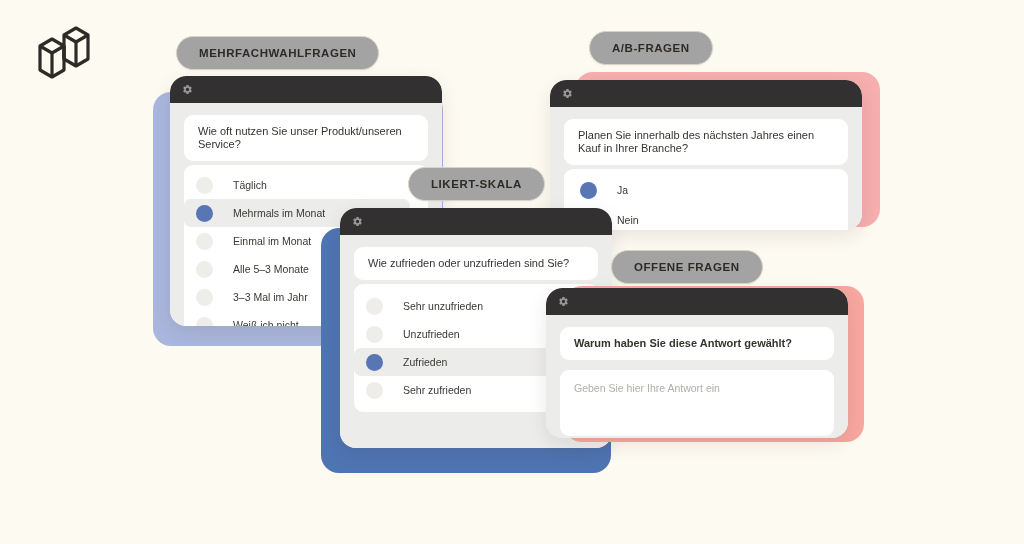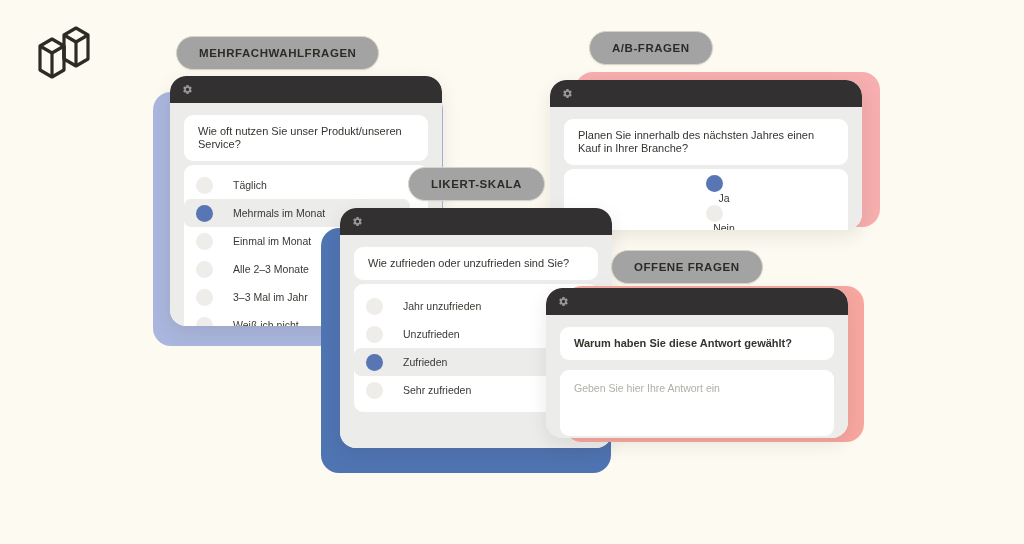--- a/index.html
+++ b/index.html
@@ -147,21 +147,21 @@
   #card2 .question { width: 244px; }
   #card2 .options { width: 244px; padding: 8px 0; }
 
   
   #card3-wrap { left: 550px; top: 72px; width: 340px; height: 170px; }
   #card3-offset { left: 25px; top: 0px; width: 305px; height: 155px; background: #f6aeae; }
   #card3 { left: 0px; top: 8px; width: 312px; height: 150px; }
   #card3 .card-body { height: 123px; }
   #card3 .question { width: 284px; }
   #card3 .options { width: 284px; padding: 6px 0; }
-  #card3 .opt { height: 30px; padding-left: 16px; flex-direction: column; }
+  #card3 .opt { height: 30px; padding-left: 16px; }
 
   
   #card4-wrap { left: 546px; top: 280px; width: 320px; height: 165px; }
   #card4-offset { left: 18px; top: 6px; width: 300px; height: 156px; background: #f7a79f; }
   #card4 { left: 0px; top: 8px; width: 302px; height: 150px; }
   #card4 .card-body { height: 123px; }
   #card4 .question { width: 274px; font-weight: bold; }
   #card4 .answerbox { width: 274px; height: 66px; }
 
   
@@ -228,21 +228,21 @@
           <div class="opt sel">
             <div class="radio on"></div>
             <div class="opt-label">Mehrmals im Monat</div>
           </div>
           <div class="opt">
             <div class="radio"></div>
             <div class="opt-label">Einmal im Monat</div>
           </div>
           <div class="opt">
             <div class="radio"></div>
-            <div class="opt-label">Alle 2–3 Monate</div>
+            <div class="opt-label">Alle 5–3 Monate</div>
           </div>
           <div class="opt">
             <div class="radio"></div>
             <div class="opt-label">3–3 Mal im Jahr</div>
           </div>
           <div class="opt">
             <div class="radio"></div>
             <div class="opt-label">Weiß ich nicht</div>
           </div>
         </div>
@@ -280,21 +280,21 @@
       <div class="titlebar">
         <svg width="11" height="11" viewBox="0 0 24 24">
           <path fill="#9b9995" d="M19.14 12.94a7.07 7.07 0 0 0 0-1.88l2.03-1.58a.5.5 0 0 0 .12-.64l-1.92-3.32a.5.5 0 0 0-.6-.22l-2.39.96a7.3 7.3 0 0 0-1.63-.94l-.36-2.54a.5.5 0 0 0-.5-.42h-3.84a.5.5 0 0 0-.5.42l-.36 2.54c-.59.24-1.13.56-1.63.94l-2.39-.96a.5.5 0 0 0-.6.22L2.65 8.84a.5.5 0 0 0 .12.64l2.03 1.58a7.07 7.07 0 0 0 0 1.88l-2.03 1.58a.5.5 0 0 0-.12.64l1.92 3.32c.13.22.39.3.6.22l2.39-.96c.5.38 1.04.7 1.63.94l.36 2.54c.04.24.25.42.5.42h3.84c.25 0 .46-.18.5-.42l.36-2.54c.59-.24 1.13-.56 1.63-.94l2.39.96c.21.08.47 0 .6-.22l1.92-3.32a.5.5 0 0 0-.12-.64l-2.03-1.58zM12 15.6A3.6 3.6 0 1 1 12 8.4a3.6 3.6 0 0 1 0 7.2z"></path>
         </svg>
       </div>
       <div class="card-body">
         <div class="question">Wie zufrieden oder unzufrieden sind Sie?</div>
         <div class="options">
           <div class="opt">
             <div class="radio"></div>
-            <div class="opt-label">Jahr unzufrieden</div>
+            <div class="opt-label">Sehr unzufrieden</div>
           </div>
           <div class="opt">
             <div class="radio"></div>
             <div class="opt-label">Unzufrieden</div>
           </div>
           <div class="opt sel">
             <div class="radio on"></div>
             <div class="opt-label">Zufrieden</div>
           </div>
           <div class="opt">

